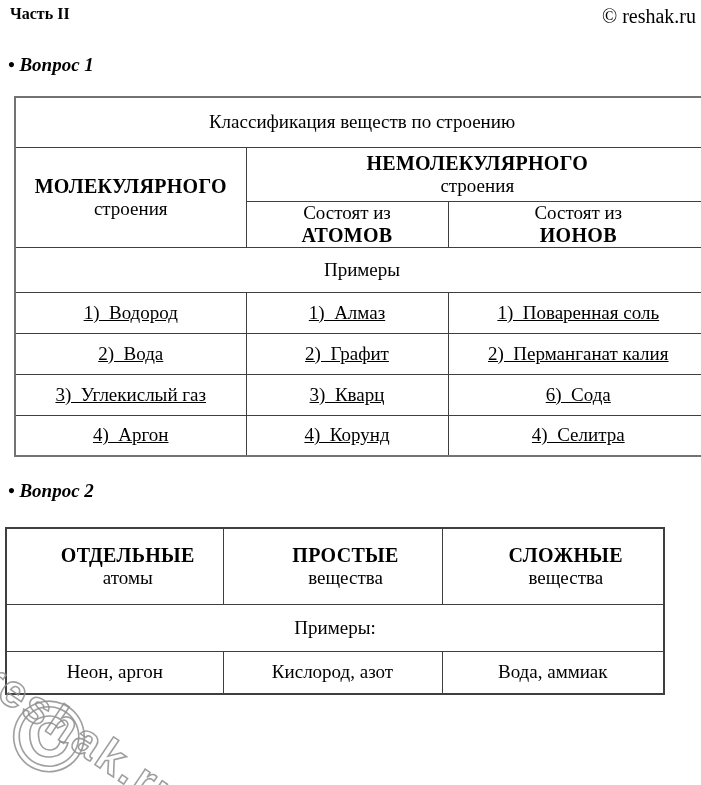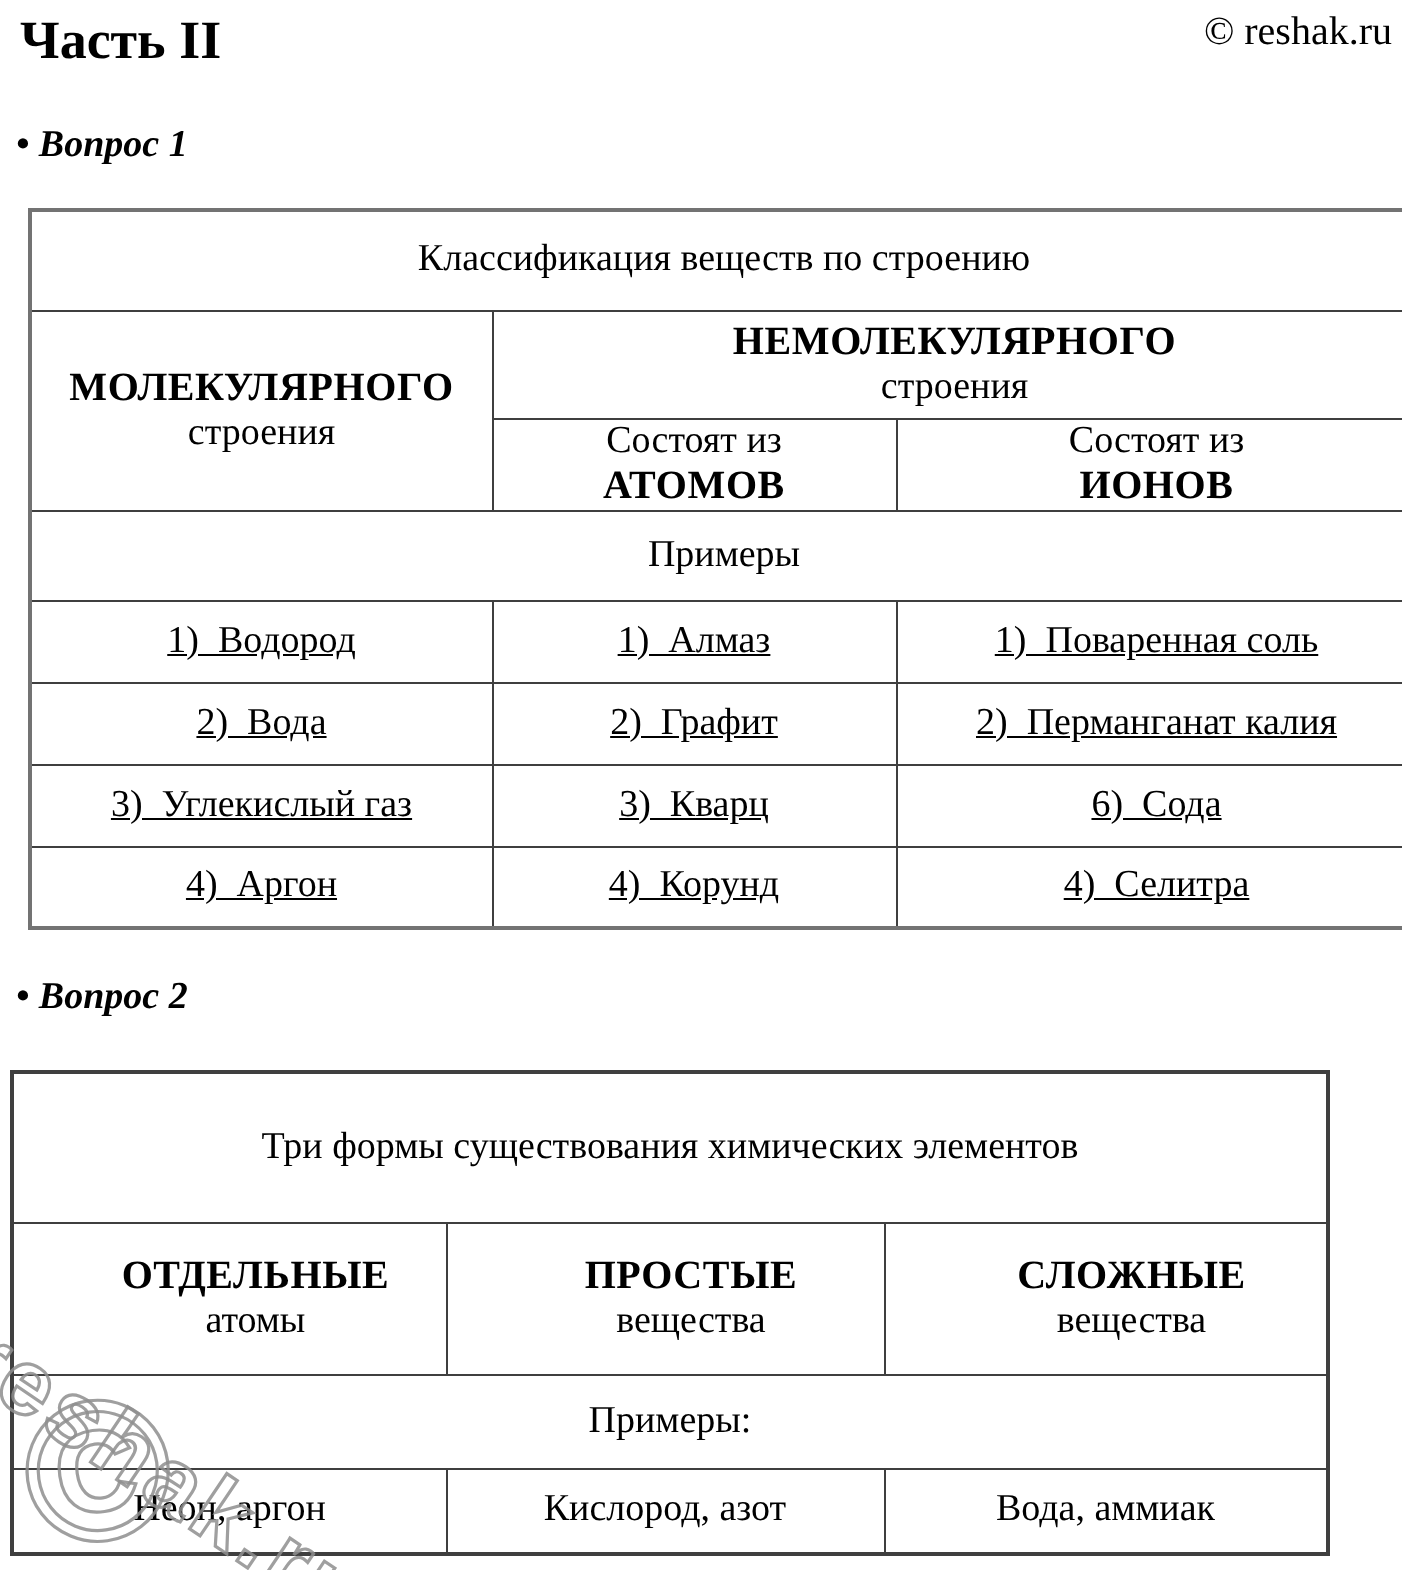--- a/index.html
+++ b/index.html
@@ -12,21 +12,21 @@
     position: relative;
     overflow: hidden;
   }
 
   .page-header {
     display: flex;
     justify-content: space-between;
     align-items: flex-start;
     padding: 5px 5px 0 10px;
   }
-  .part-title { font-weight: bold; font-size: 27px; }
+  .part-title { font-weight: bold; font-size: 16px; }
   .copyright  { font-size: 20px; }
 
   .question {
     font-weight: bold;
     font-style: italic;
     font-size: 19px;
     margin: 0;
     padding-left: 8px;
   }
   .question-1 { margin-top: 26px; }
@@ -155,23 +155,20 @@
 
 <p class="question question-2">• Вопрос 2</p>
 
 <table class="table-2">
   <colgroup>
     <col style="width:217px">
     <col style="width:219px">
     <col style="width:222px">
   </colgroup>
   <tbody>
-    <tr class="t2-title">
-      <td colspan="3">Три формы существования химических элементов</td>
-    </tr>
     <tr class="t2-head">
       <td>
         <div class="caps">ОТДЕЛЬНЫЕ</div>
         <div class="sub">атомы</div>
       </td>
       <td>
         <div class="caps">ПРОСТЫЕ</div>
         <div class="sub">вещества</div>
       </td>
       <td>

